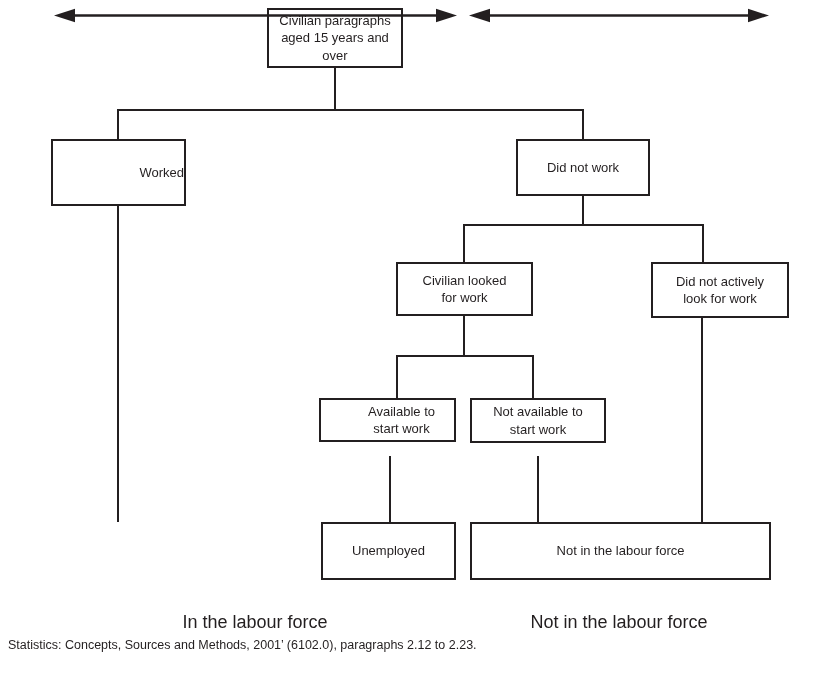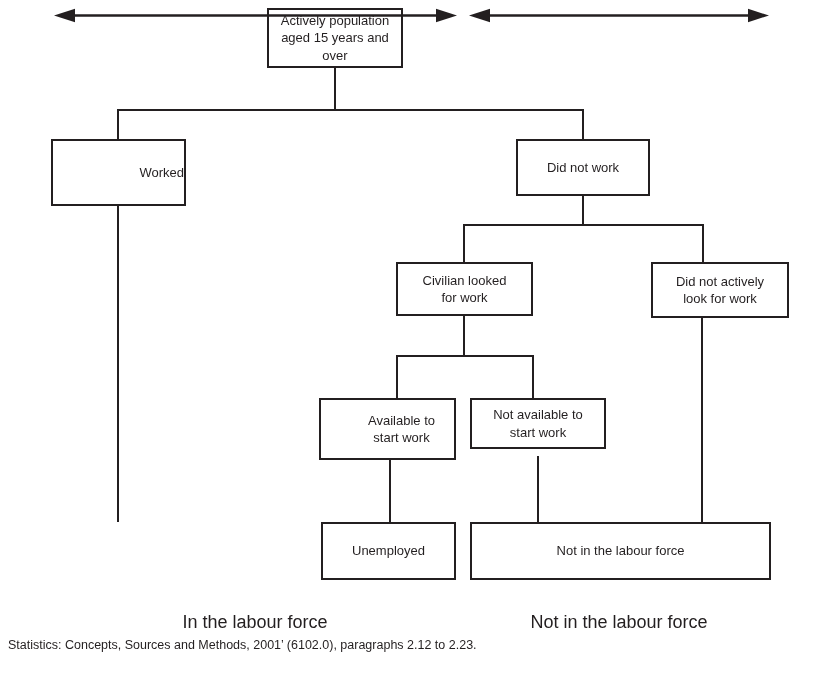--- a/index.html
+++ b/index.html
@@ -65,21 +65,21 @@
   <div class="hline" style="left:396px; top:355px; width:138px;"></div>
   <div class="vline" style="left:396px; top:355px; height:43px;"></div>
   <div class="vline" style="left:532px; top:355px; height:43px;"></div>
 
   <div class="vline" style="left:117px; top:196px; height:326px;"></div>
   <div class="vline" style="left:389px; top:456px; height:66px;"></div>
   <div class="vline" style="left:537px; top:456px; height:66px;"></div>
   <div class="vline" style="left:701px; top:318px; height:204px;"></div>
 
   <div class="node" style="left:267px; top:8px;   width:136px; height:60px;">
-    <span>Actively population</span>
+    <span>Civilian paragraphs</span>
     <span>aged 15 years and</span>
     <span>over</span>
   </div>
 
   <div class="node" style="left:51px;  top:139px; width:135px; height:67px;align-items:flex-end;">
     <span>Worked</span>
   </div>
 
   <div class="node" style="left:516px; top:139px; width:134px; height:57px;">
     <span>Did not work</span>
@@ -88,26 +88,26 @@
   <div class="node" style="left:396px; top:262px; width:137px; height:54px;">
     <span>Civilian looked</span>
     <span>for work</span>
   </div>
 
   <div class="node" style="left:634px; top:262px; width:138px; height:56px;margin-left:17px;">
     <span>Did not actively</span>
     <span>look for work</span>
   </div>
 
-  <div class="node" style="left:319px; top:398px; width:137px; height:62px;padding-left:28px;">
+  <div class="node" style="left:319px; top:398px; width:137px; height:44px;padding-left:28px;">
     <span>Available to</span>
     <span>start work</span>
   </div>
 
-  <div class="node" style="left:470px; top:398px; width:136px; height:51px;">
+  <div class="node" style="left:470px; top:398px; width:136px; height:45px;">
     <span>Not available to</span>
     <span>start work</span>
   </div>
 
 
   <div class="node" style="left:321px; top:522px; width:135px; height:58px;">
     <span>Unemployed</span>
   </div>
 
   <div class="node" style="left:470px; top:522px; width:301px; height:58px;">

